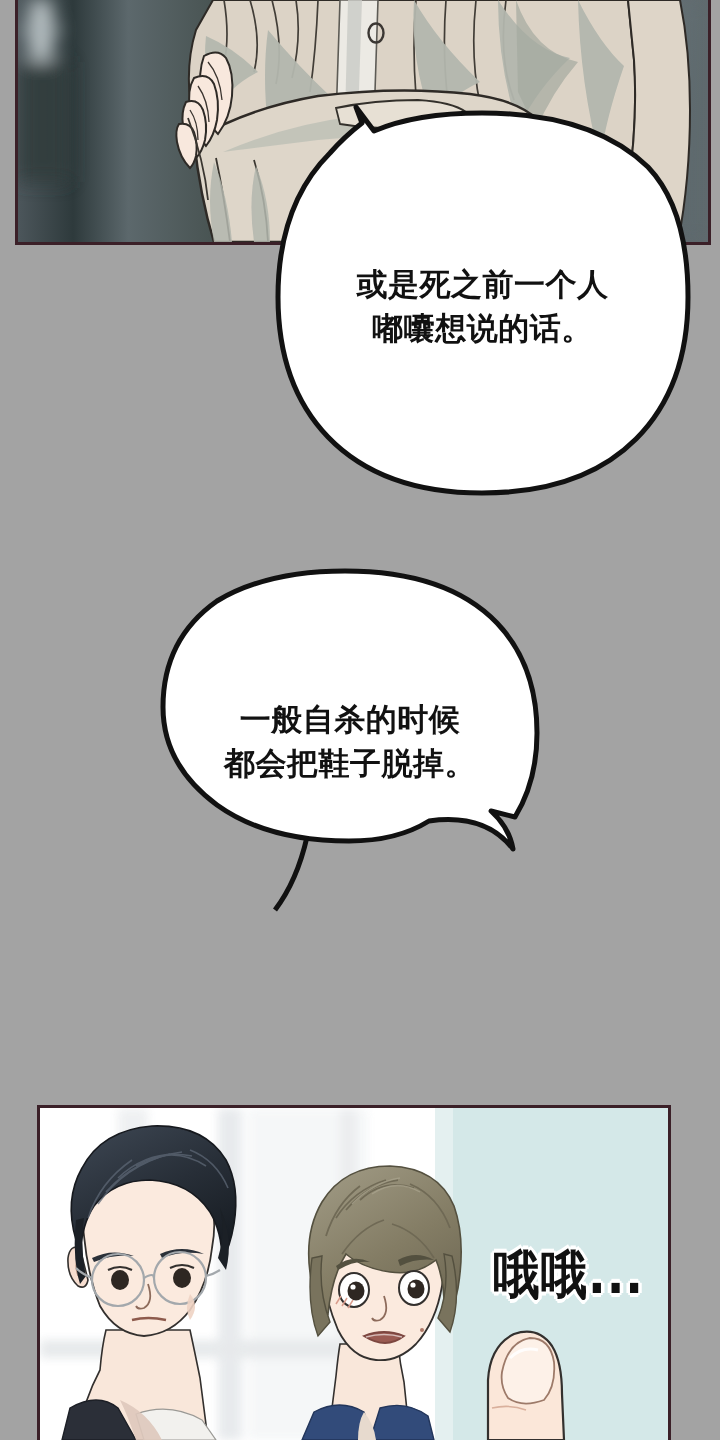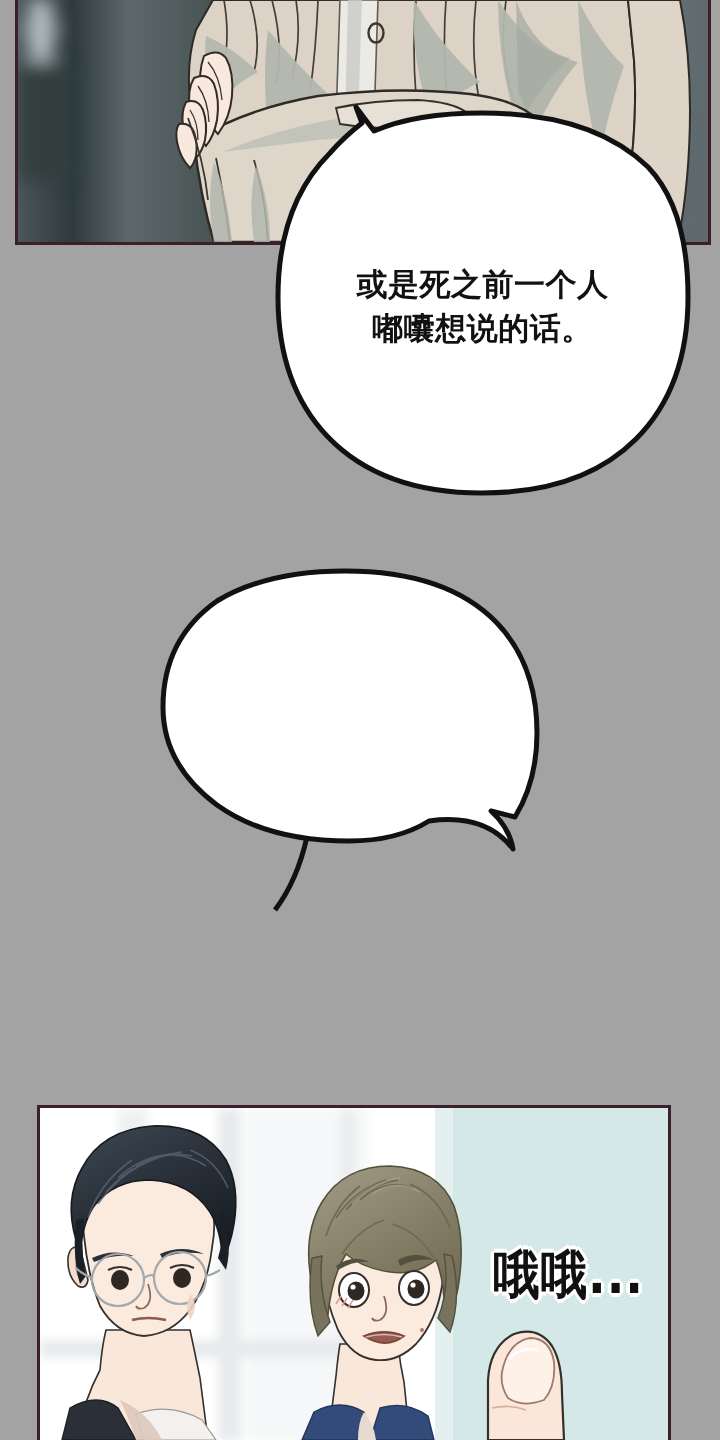--- a/index.html
+++ b/index.html
@@ -372,18 +372,20 @@
                L336 246
                Q354 262 358 284
                Q330 248 274 256
                Q242 276 194 276
                Q112 276 62 240
                Q8 200 8 142
                Q8 74 62 36
                Q112 6 190 6 Z" fill="#ffffff" stroke="#111111" stroke-width="5" stroke-linejoin="round"></path>
       <path d="M152 272 Q142 316 120 345" fill="none" stroke="#111111" stroke-width="5"></path>
     </svg>
+    <div class="bubble-text">一般自杀的时候
+都会把鞋子脱掉。</div>
   </div>
 
 
   <div id="sfx-oh">哦哦...</div>
 
 </div>
 
 </body></html>

